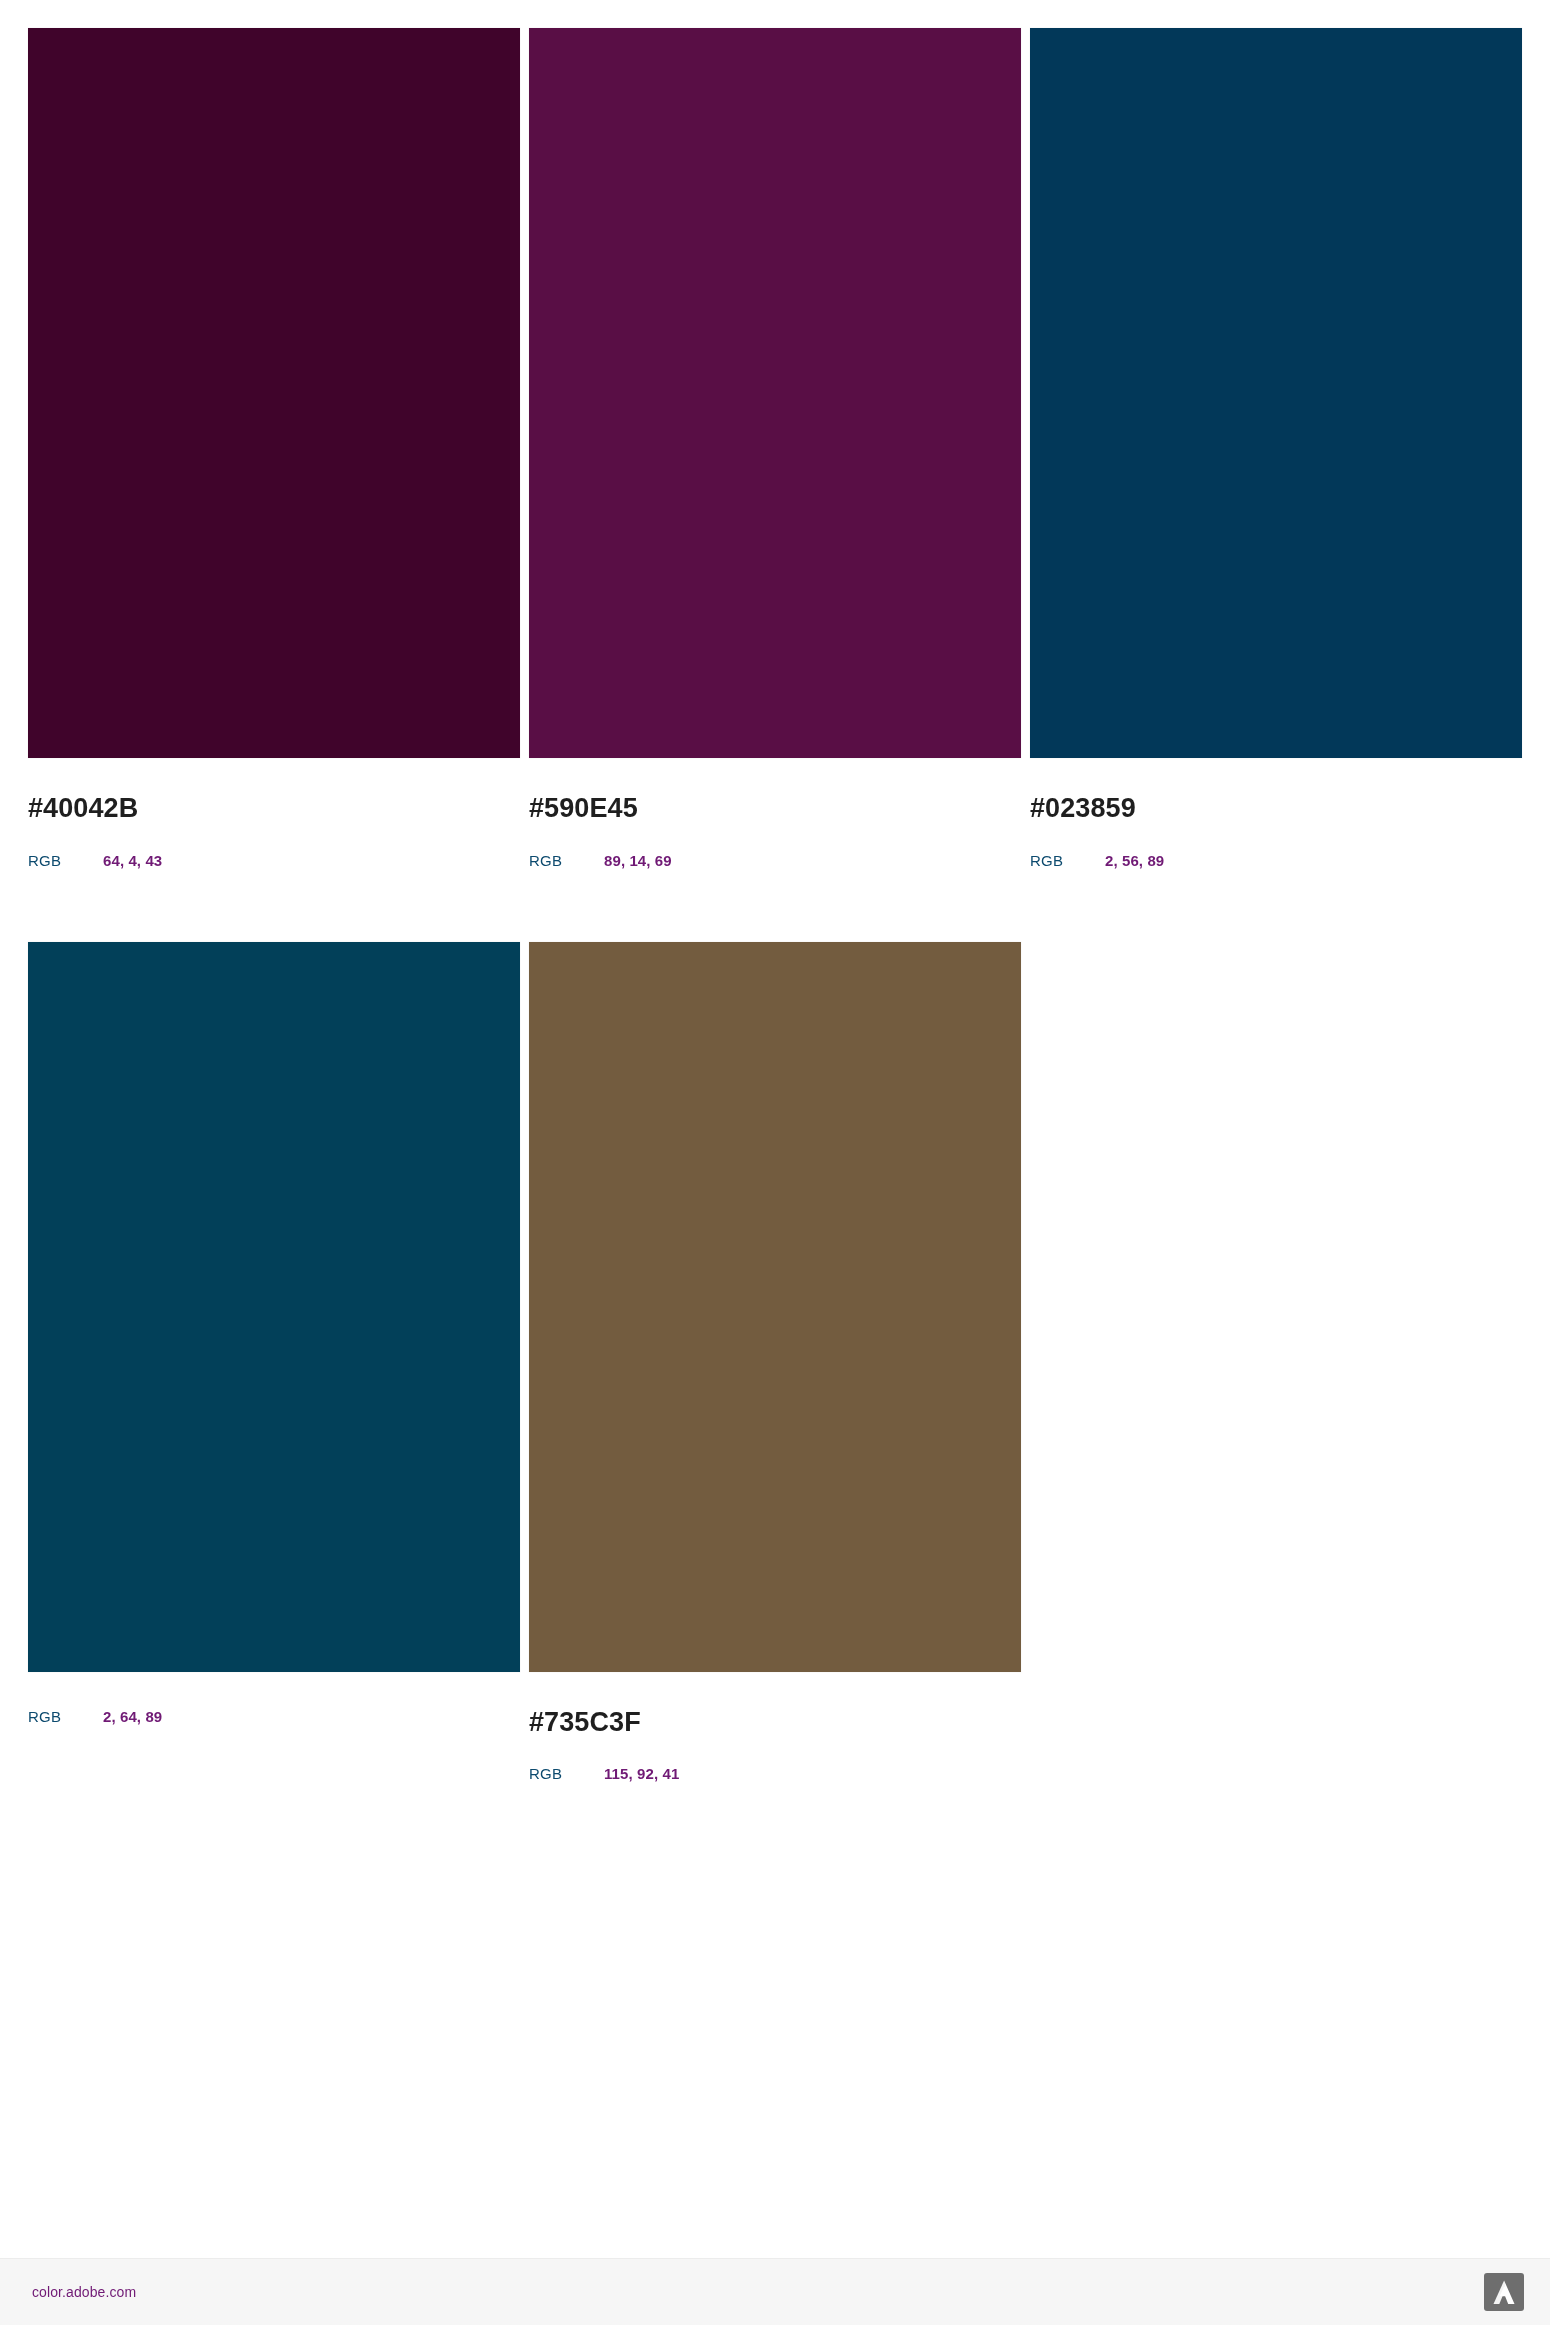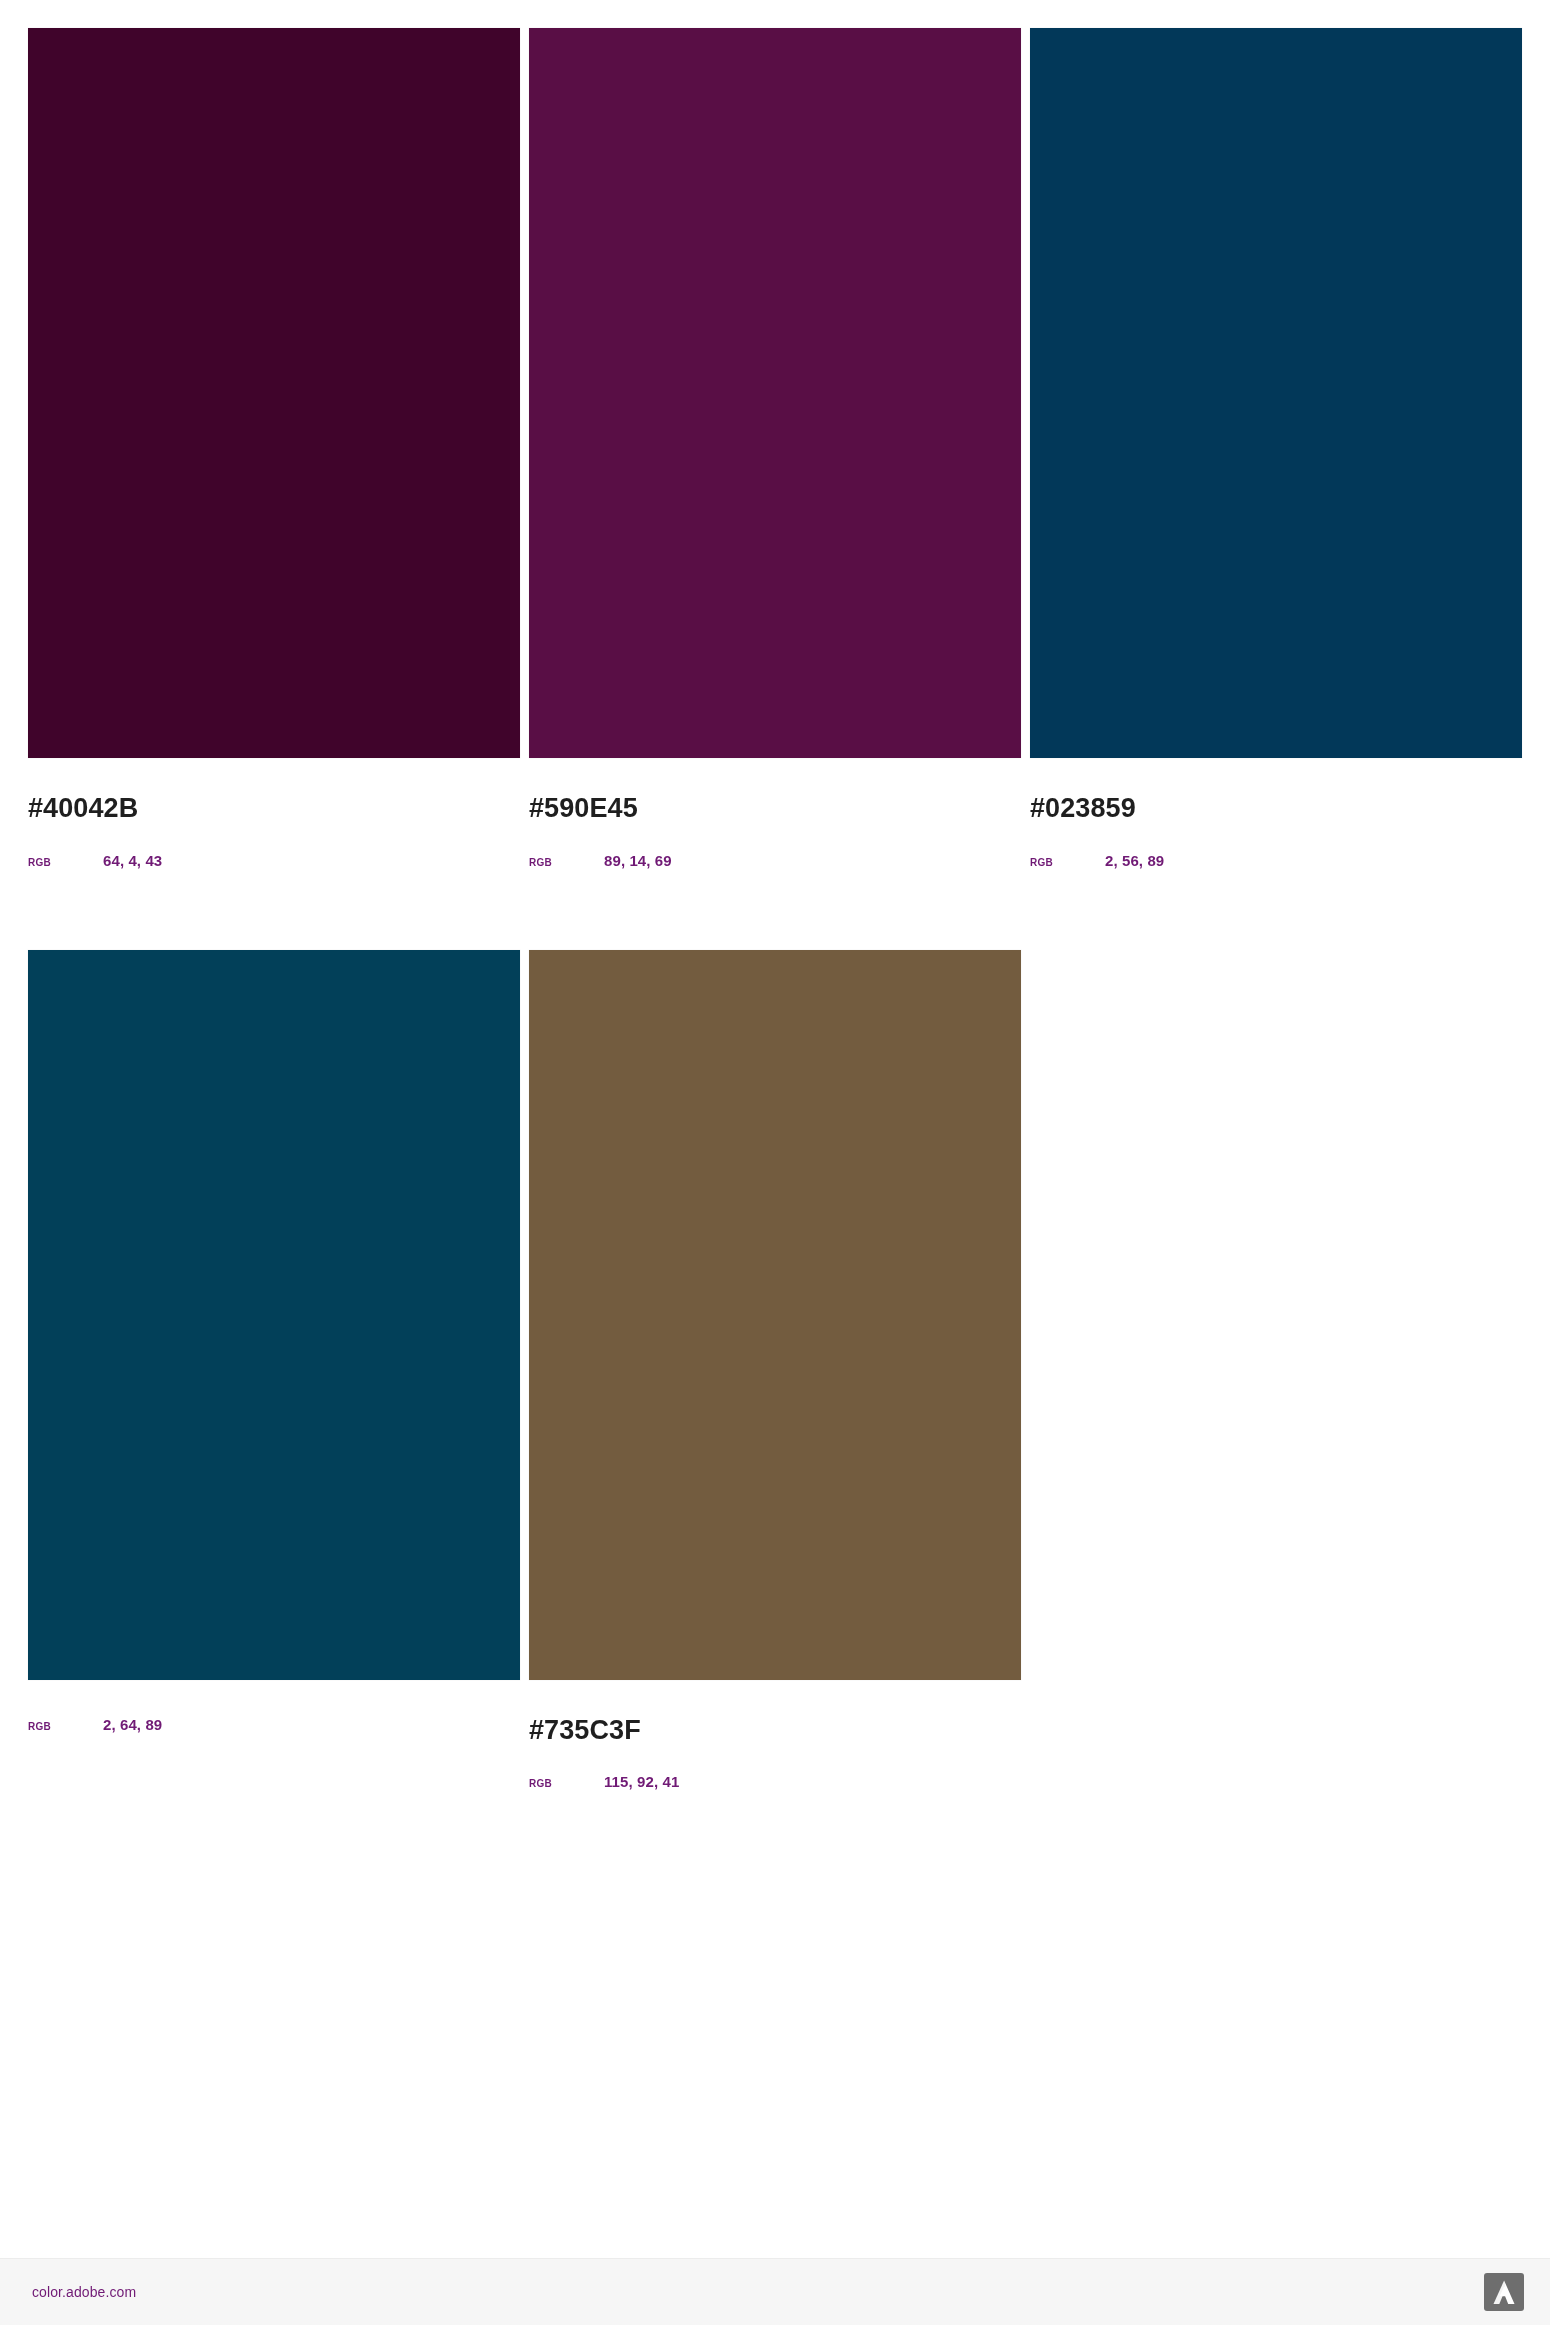--- a/index.html
+++ b/index.html
@@ -17,21 +17,21 @@
   }
 
   
   #palette-grid {
     position: absolute;
     left: 28px;
     top: 28px;
     width: 1494px;
     display: flex;
     flex-wrap: wrap;
-    gap: 16px;
+    gap: 8px;
   }
 
   .swatch-cell {
     width: 494px;
     margin-right: 9px;
     margin-bottom: 0;
     box-sizing: border-box;
   }
   .swatch-cell:nth-child(3n) {
     margin-right: 0;
@@ -63,23 +63,23 @@
     white-space: nowrap;
   }
 
   .swatch-rgb-row {
     display: flex;
     align-items: baseline;
     white-space: nowrap;
   }
 
   .rgb-key {
-    font-size: 10px;
-    font-weight: bold;
-    color: #701a75;
+    font-size: 15px;
+    font-weight: normal;
+    color: #0c4a6e;
     width: 75px;
     flex: 0 0 75px;
     letter-spacing: 0.2px;
   }
 
   .rgb-value {
     font-size: 15px;
     font-weight: bold;
     color: #701a75;
     letter-spacing: 0.1px;

